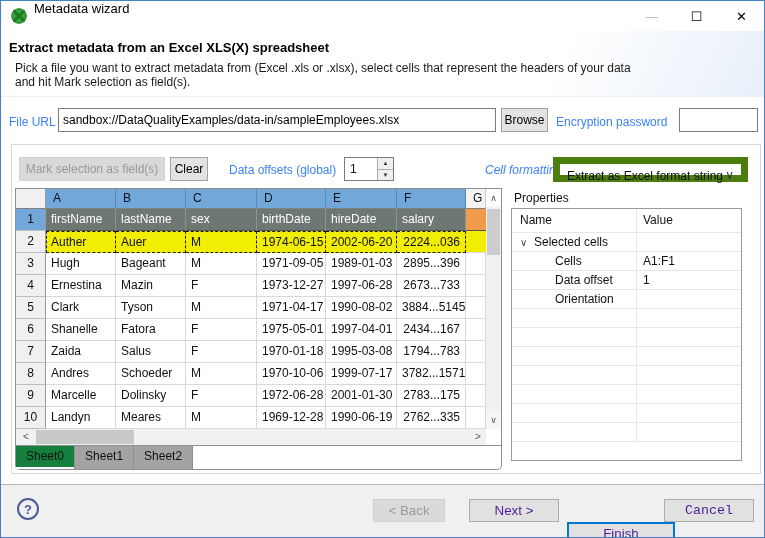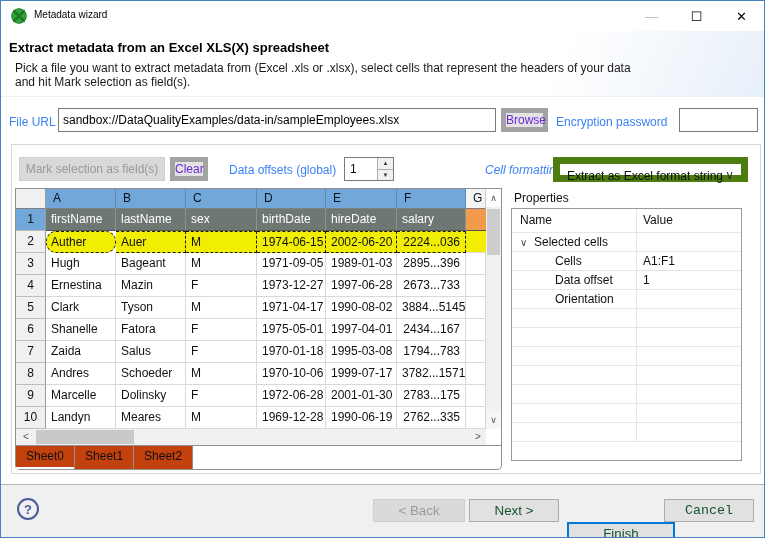--- a/index.html
+++ b/index.html
@@ -2,35 +2,35 @@
 <html><head>
 <meta charset="utf-8">
 <style>
   * { box-sizing: border-box; margin: 0; padding: 0; }
   body { font-family: "Liberation Sans", sans-serif; font-size: 12px; color: #111; background:#fff; }
   .window { position: relative; width: 765px; height: 538px; background: #fff; border: 1px solid #4580c0; overflow: hidden; }
 
   
   .titlebar { position: absolute; top: 0; left: 0; right: 0; height: 30px; background: #fff; }
   .app-icon { position: absolute; left: 10px; top: 7px; width: 16px; height: 16px; }
-  .title-text { position: absolute; left: 33px; top: 8px; font-size: 10px; color: #000; }
+  .title-text { position: absolute; left: 33px; top: 0; font-size: 13px; color: #000; }
   .win-controls { position: absolute; right: 0; top: 0; height: 30px; display: flex; }
   .win-btn { width: 45px; height: 30px; display: flex; align-items: center; justify-content: center; font-size: 13px; color: #000; }
   .win-btn.min { color: #b9b9b9; }
 
   
   .header { position: absolute; top: 30px; left: 0; right: 0; height: 66px;
             background: linear-gradient(115deg, #ffffff 72%, #e7eff9 100%); border-bottom: 1px solid #eeeeee; }
   .header h1 { font-size: 13px; font-weight: bold; margin: 9px 0 6px 8px; color: #000; }
   .header .desc { margin-left: 14px; line-height: 14px; color: #1a1a1a; }
 
   
   .lbl { position: absolute; color: #3b82f6; }
   input.txt { position: absolute; height: 24px; border: 1px solid #7a7a7a; background: #fff; padding: 0 4px; font: 12px "Liberation Sans", sans-serif; }
-  .btn { position: absolute; height: 24px; background: #e3e3e3; border: 5px solid #a3a3a3; font: 12px "Liberation Sans", sans-serif; color:#6d28d9; text-align:center; }
+  .btn { position: absolute; height: 24px; background: #e3e3e3; border: 1px solid #a3a3a3; font: 12px "Liberation Sans", sans-serif; color:#000000; text-align:center; }
 
   
   .groupbox { position: absolute; left: 10px; top: 143px; width: 750px; height: 330px; border: 1px solid #d7d7d7; background: #fff; }
 
   .btn-disabled { background: #d9d9d9; border: 1px solid #d0d0d0; color: #999; }
 
   
   .spinner { position: absolute; left: 343px; top: 156px; width: 50px; height: 24px; border: 1px solid #7a7a7a; background:#fff; }
   .spinner .val { position:absolute; left:5px; top:4px; }
   .spin-btns { position: absolute; right: 0; top: 0; width: 16px; height: 100%; display: flex; flex-direction: column; }
@@ -53,55 +53,55 @@
   .colhdr { background: #72a7d9; border-right: 1px solid #5d87ad; border-bottom: 1px solid #808080; padding-left: 7px; color: #08121c; }
   .colhdr.plain { background: #f4f4f4; border-right: 1px solid #c9c9c9; }
   .cornercell { background: #f0f0f0; border-right: 1px solid #9a9a9a; border-bottom: 1px solid #808080; }
   .rownum { background: #f0f0f0; text-align: center; border-right: 1px solid #9a9a9a; border-bottom: 1px solid #bdbdbd; }
   .rownum.sel1 { background: #72a7d9; }
   .fieldhdr { background: #6d7873; color: #fff; border-right: 1px solid #8b948f; border-bottom: 1px solid #555; padding-left: 5px; }
   .orangecell { background: #f29a4b; border-bottom: 1px solid #555; }
   .datacell { background: #fff; border-right: 1px solid #d9d9d9; border-bottom: 1px solid #d9d9d9; padding: 0 5px; }
   .ra { text-align: right; }
   .selcell { background: #f1ee03; border-top: 1px dashed #1a1a1a; border-bottom: 1px dashed #1a1a1a; border-right: 1px dashed #1a1a1a; padding: 0 5px; }
-  .selcell.first { border-left: 1px dashed #1a1a1a; padding-left: 4px; border-radius: 10px; }
+  .selcell.first { border-left: 1px dashed #1a1a1a; padding-left: 4px; }
   .g2 { background: #f1ee03; border-bottom: 1px solid #d9d9d9; }
 
   
   .vscroll { position: absolute; right: 0; top: 0; width: 15px; height: 240px; background: #f1f1f1; }
   .vscroll .arrow { position: absolute; left: 0; width: 15px; height: 18px; background: #fdfdfd; color: #555; font-size: 9px; text-align: center; line-height: 18px; }
   .vscroll .up { top: 0; } .vscroll .down { bottom: 0; background:#f6f6f6; }
   .vscroll .thumb { position: absolute; left: 1px; top: 20px; width: 13px; height: 46px; background: #cdcdcd; }
   .hscroll { position: absolute; left: 0; bottom: 0; width: 470px; height: 16px; background: #f1f1f1; }
   .hscroll .arrow { position: absolute; top: 0; width: 16px; height: 16px; color: #555; font-size: 10px; text-align: center; line-height: 15px; }
   .hscroll .left { left: 2px; } .hscroll .right { right: 0; }
   .hscroll .thumb { position: absolute; left: 20px; top: 1px; width: 98px; height: 14px; background: #c9c9c9; }
 
   
   .tabstrip { position: absolute; left: 14px; top: 445px; width: 487px; height: 24px; border: 1px solid #909090; border-top: none; border-radius: 0 0 5px 5px; background: #fff; display: flex; }
-  .sheet-tab { height: 100%; padding: 0 10px; line-height: 21px; border-right: 1px solid #909090; background: #c2410c; }
-  .sheet-tab.active { font-weight: normal; background: #c2410c; box-shadow: inset 0 -2px 0 #fff; }
+  .sheet-tab { height: 100%; padding: 0 10px; line-height: 21px; border-right: 1px solid #909090; background: #a3a3a3; }
+  .sheet-tab.active { font-weight: normal; background: #15803d; box-shadow: inset 0 -2px 0 #fff; }
 
   
   .props-label { position: absolute; left: 513px; top: 190px; }
   .props { position: absolute; left: 510px; top: 207px; width: 231px; height: 253px; border: 1px solid #9a9a9a; background: #fff; }
   .prow { display: flex; height: 19px; border-bottom: 1px solid #e6e6e6; }
   .prow.phdr { height: 24px; border-bottom: 1px solid #e6e6e6; }
   .pname { width: 125px; border-right: 1px solid #e6e6e6; padding-left: 8px; line-height: 18px; overflow: hidden; white-space: nowrap; }
   .phdr .pname { line-height: 23px; }
   .pval { flex: 1; padding-left: 6px; line-height: 18px; overflow: hidden; white-space: nowrap; }
   .phdr .pval { line-height: 23px; }
   .pchev { display: inline-block; width: 14px; color: #444; font-size: 10px; }
   .pindent { padding-left: 43px; }
 
   
   .footer-sep { position: absolute; left: 0; top: 483px; width: 100%; height: 1px; background: #b5b5b5; }
   .footer { position: absolute; left: 0; top: 484px; width: 100%; height: 53px; background: #f0f0f0; }
   .help-circle { position: absolute; left: 16px; top: 497px; width: 22px; height: 22px; border: 2px solid #4a5b98; border-radius: 50%; color: #4a5b98; font-weight: bold; font-size: 13px; text-align: center; line-height: 19px; background: transparent; }
-  .fbtn { position: absolute; top: 498px; height: 23px; background: #e1e1e1; border: 1px solid #adadad; text-align: center; line-height: 21px; color: #14532d; }
+  .fbtn { position: absolute; top: 498px; height: 23px; background: #e1e1e1; border: 1px solid #adadad; text-align: center; line-height: 21px; color: #4c1d95; }
   .fbtn.disabled { background: #dadada; border-color: #cfcfcf; color: #9b9b9b; }
   .fbtn.default { border: 2px solid #0078d7; line-height: 19px; }
 </style>
 </head>
 <body>
 
 <div class="window">
 
   <div class="titlebar">
     <svg class="app-icon" viewBox="0 0 16 16">
@@ -329,18 +329,18 @@
       </div>
       <div class="prow">
         <div class="pname"></div>
         <div class="pval"></div>
       </div>
     </div>
 
   <div class="footer-sep"></div>
   <div class="footer"></div>
   <div class="help-circle">?</div>
-  <button class="fbtn disabled" style="left:372px; width:92px;">&lt; Back</button>
+  <button class="fbtn disabled" style="left:372px; width:72px;">&lt; Back</button>
   <button class="fbtn" style="left:468px; width:90px;">Next &gt;</button>
   <button class="fbtn default" style="left:566px; width:108px;margin-top:23px;">Finish</button>
   <button class="fbtn" style="left:663px; width:90px;font-family:Liberation Mono, monospace;">Cancel</button>
 
 </div>
 
 </body></html>

